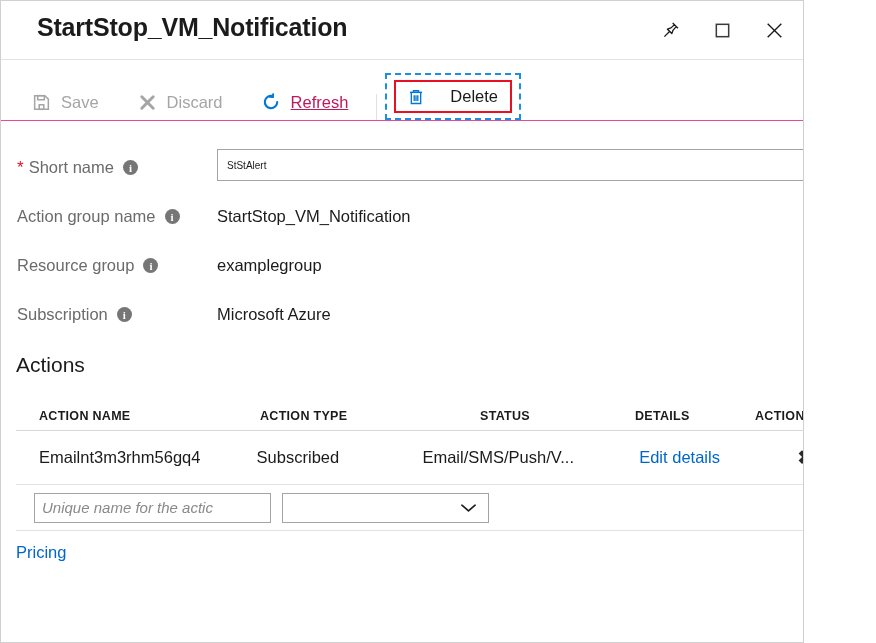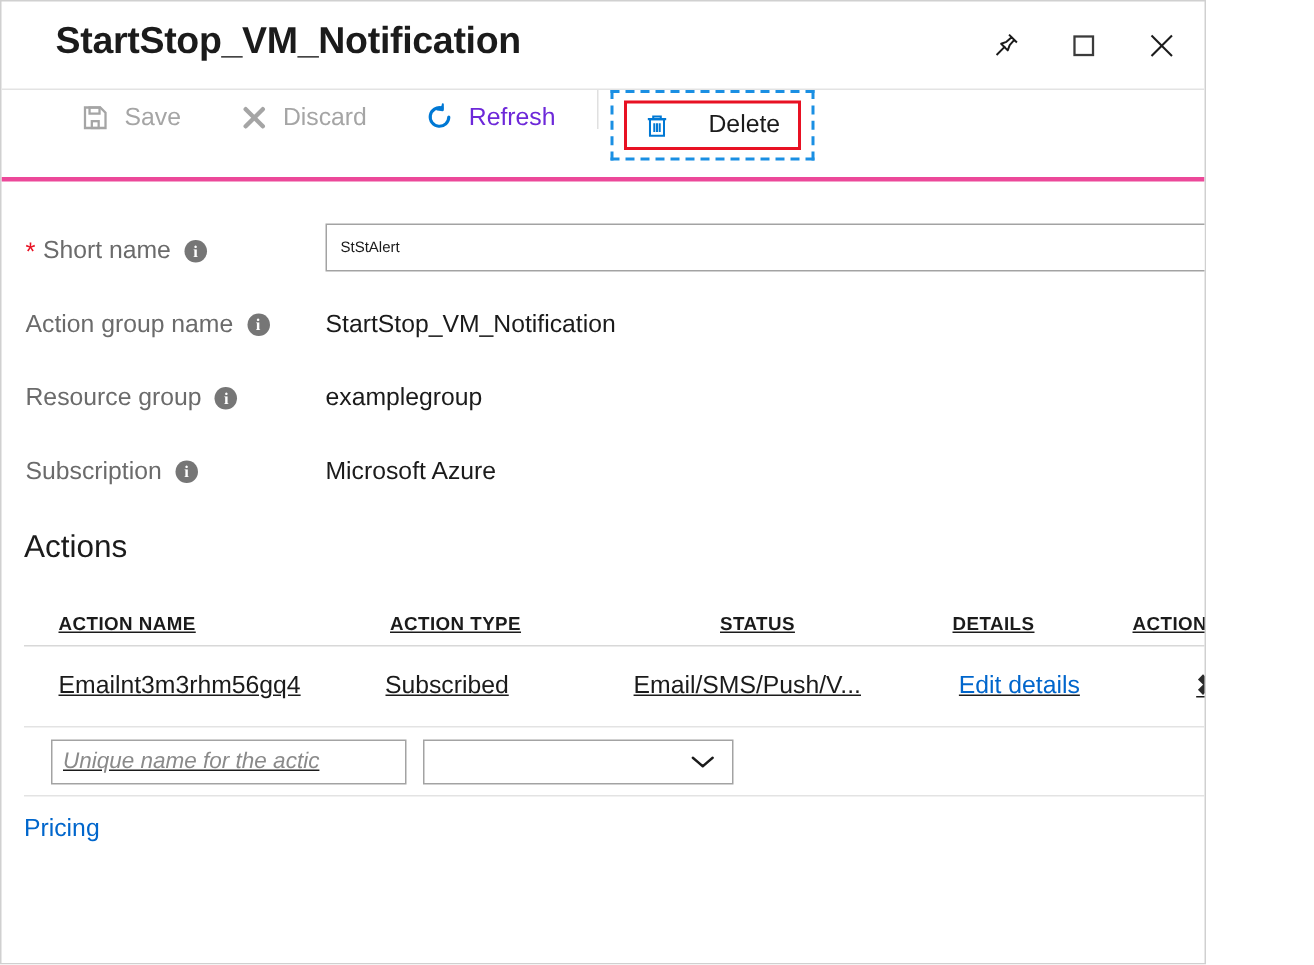--- a/index.html
+++ b/index.html
@@ -57,41 +57,41 @@
     display: flex;
     align-items: center;
     justify-content: center;
     cursor: pointer;
   }
 
   
   .toolbar {
     position: relative;
     height: 61px;
-    border-bottom: 3px solid #ec4899;
-    display: flex;
-    align-items: flex-start;
-    padding-left: 42px;
+    border-bottom: 1px solid #ec4899;
+    display: flex;
+    align-items: flex-end;
+    padding-left: 20px;
   }
   .tb-item {
     display: flex;
     align-items: center;
     gap: 9px;
     height: 36px;
     padding: 0 10px;
     font-size: 16.5px;
     white-space: nowrap;
     cursor: pointer;
     margin-right: 18px;
   }
   .tb-item.disabled {
     color: #a5a5a5;
     cursor: default;
   }
-  .tb-item.enabled { color: #6d28d9; }
+  .tb-item.enabled { color: #be185d; text-decoration: underline; }
   .tb-icon {
     display: inline-flex;
     align-items: center;
     justify-content: center;
     width: 21px;
     height: 21px;
   }
   .tb-sep {
     width: 1px;
     height: 26px;
@@ -181,21 +181,20 @@
   .section-title {
     font-size: 21px;
     color: #1b1b1b;
     padding: 14px 0 0 15px;
     font-weight: 400;
   }
   .tbl {
     position: relative;
     margin: 22px 15px 0 15px;
     width: 840px;
-    text-decoration: underline;
   }
   .tbl-head {
     display: flex;
     align-items: flex-end;
     height: 32px;
     border-bottom: 1px solid #d8d8d8;
   }
   .th {
     font-size: 12.5px;
     font-weight: bold;

